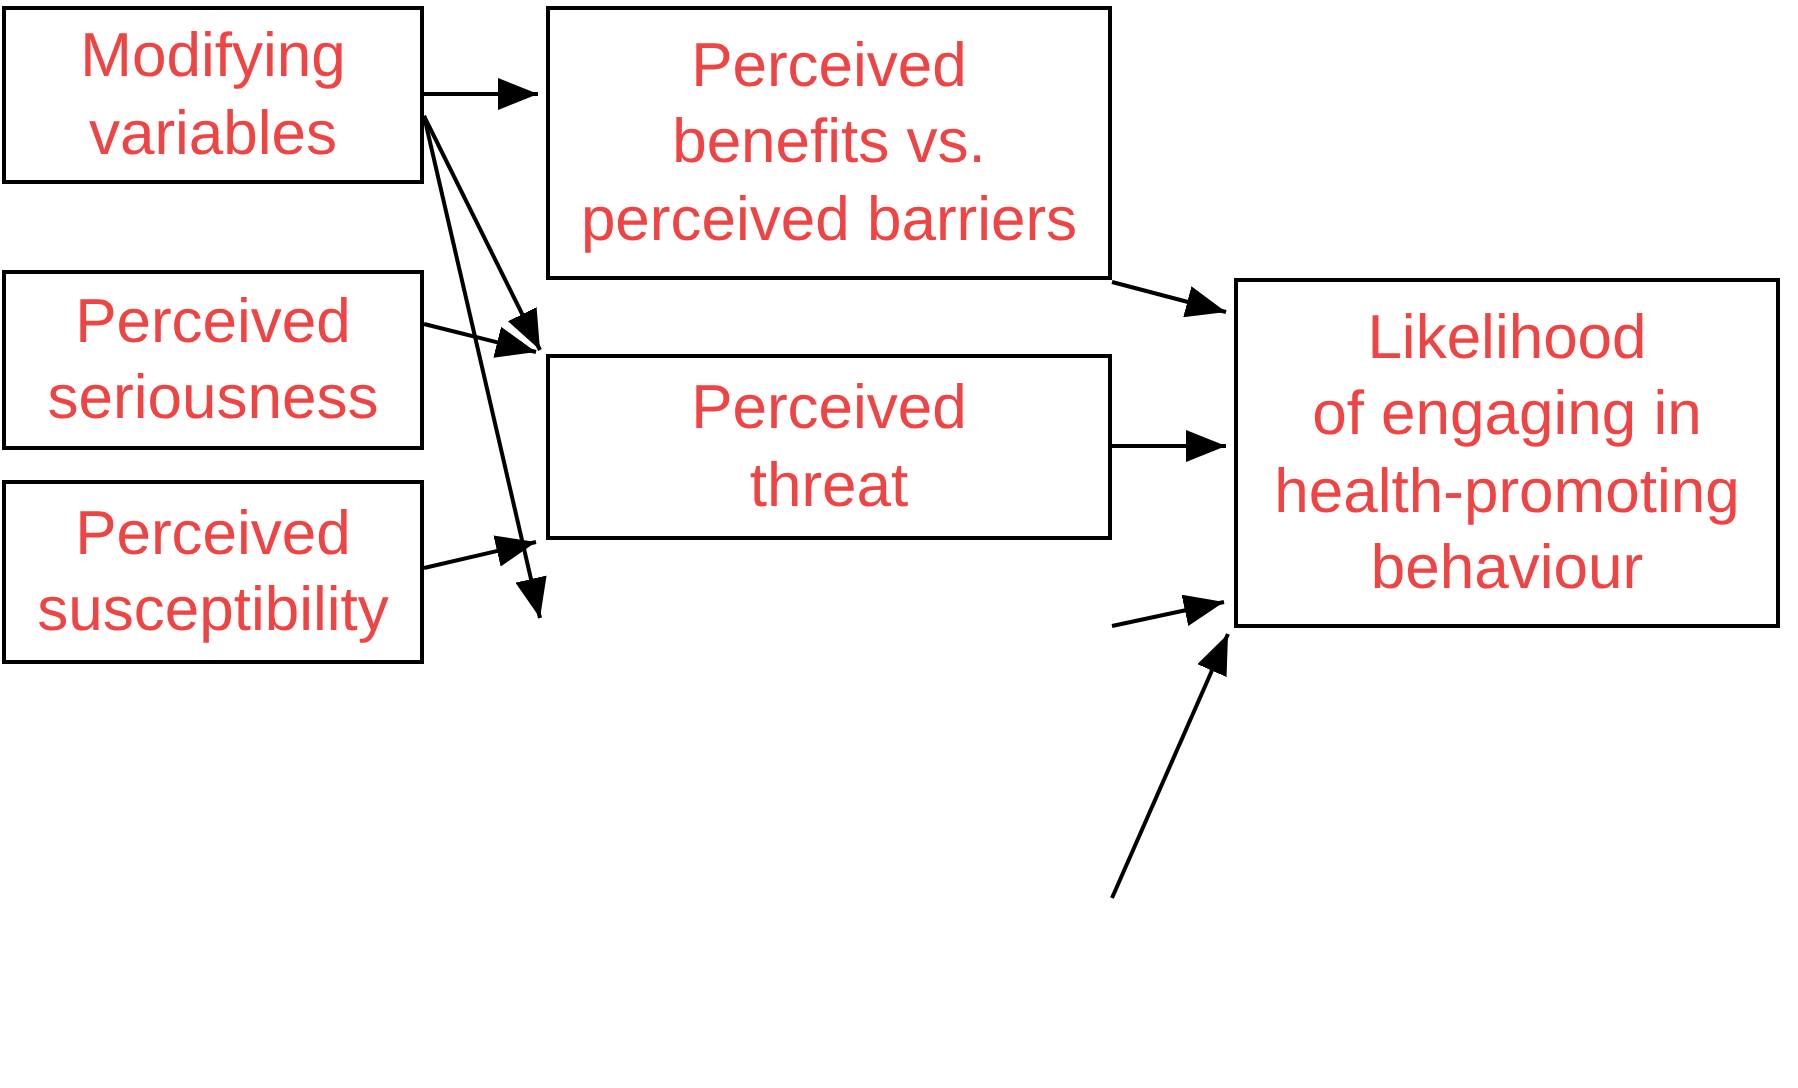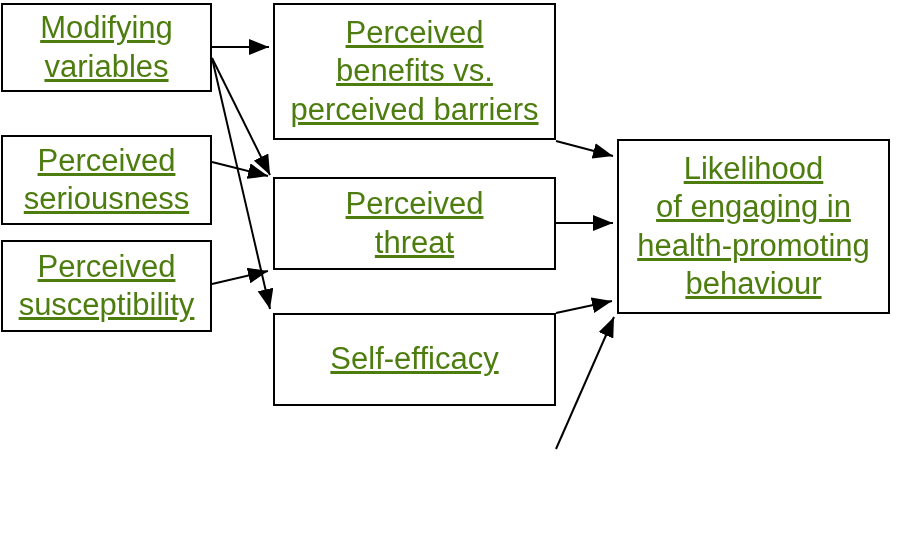--- a/index.html
+++ b/index.html
@@ -20,23 +20,22 @@
     box-sizing: border-box;
     border: 2px solid #000000;
     background: #ffffff;
     display: flex;
     align-items: center;
     justify-content: center;
     text-align: center;
     white-space: pre-line;
     font-size: 31px;
     line-height: 1.24;
-    color: #4d7c0f;
+    color: #ef4444;
     z-index: 1;
-    text-decoration: underline;
   }
   .edges {
     position: absolute;
     left: 0;
     top: 0;
     width: 899px;
     height: 544px;
     z-index: 2;
     pointer-events: none;
   }
@@ -68,21 +67,20 @@
   <div class="node" id="n-susceptibility">Perceived
 susceptibility</div>
 
   <div class="node" id="n-benefits">Perceived
 benefits vs.
 perceived barriers</div>
 
   <div class="node" id="n-threat">Perceived
 threat</div>
 
-  <div class="node" id="n-selfefficacy">Self-efficacy</div>
 
 
   <div class="node" id="n-likelihood">Likelihood
 of engaging in
 health-promoting
 behaviour</div>
 
   <svg class="edges" viewBox="0 0 899 544" xmlns="http://www.w3.org/2000/svg">
     <defs>
       <marker id="arrowhead" viewBox="0 0 10 8" refX="10" refY="4" markerWidth="20" markerHeight="16" markerUnits="userSpaceOnUse" orient="auto">

